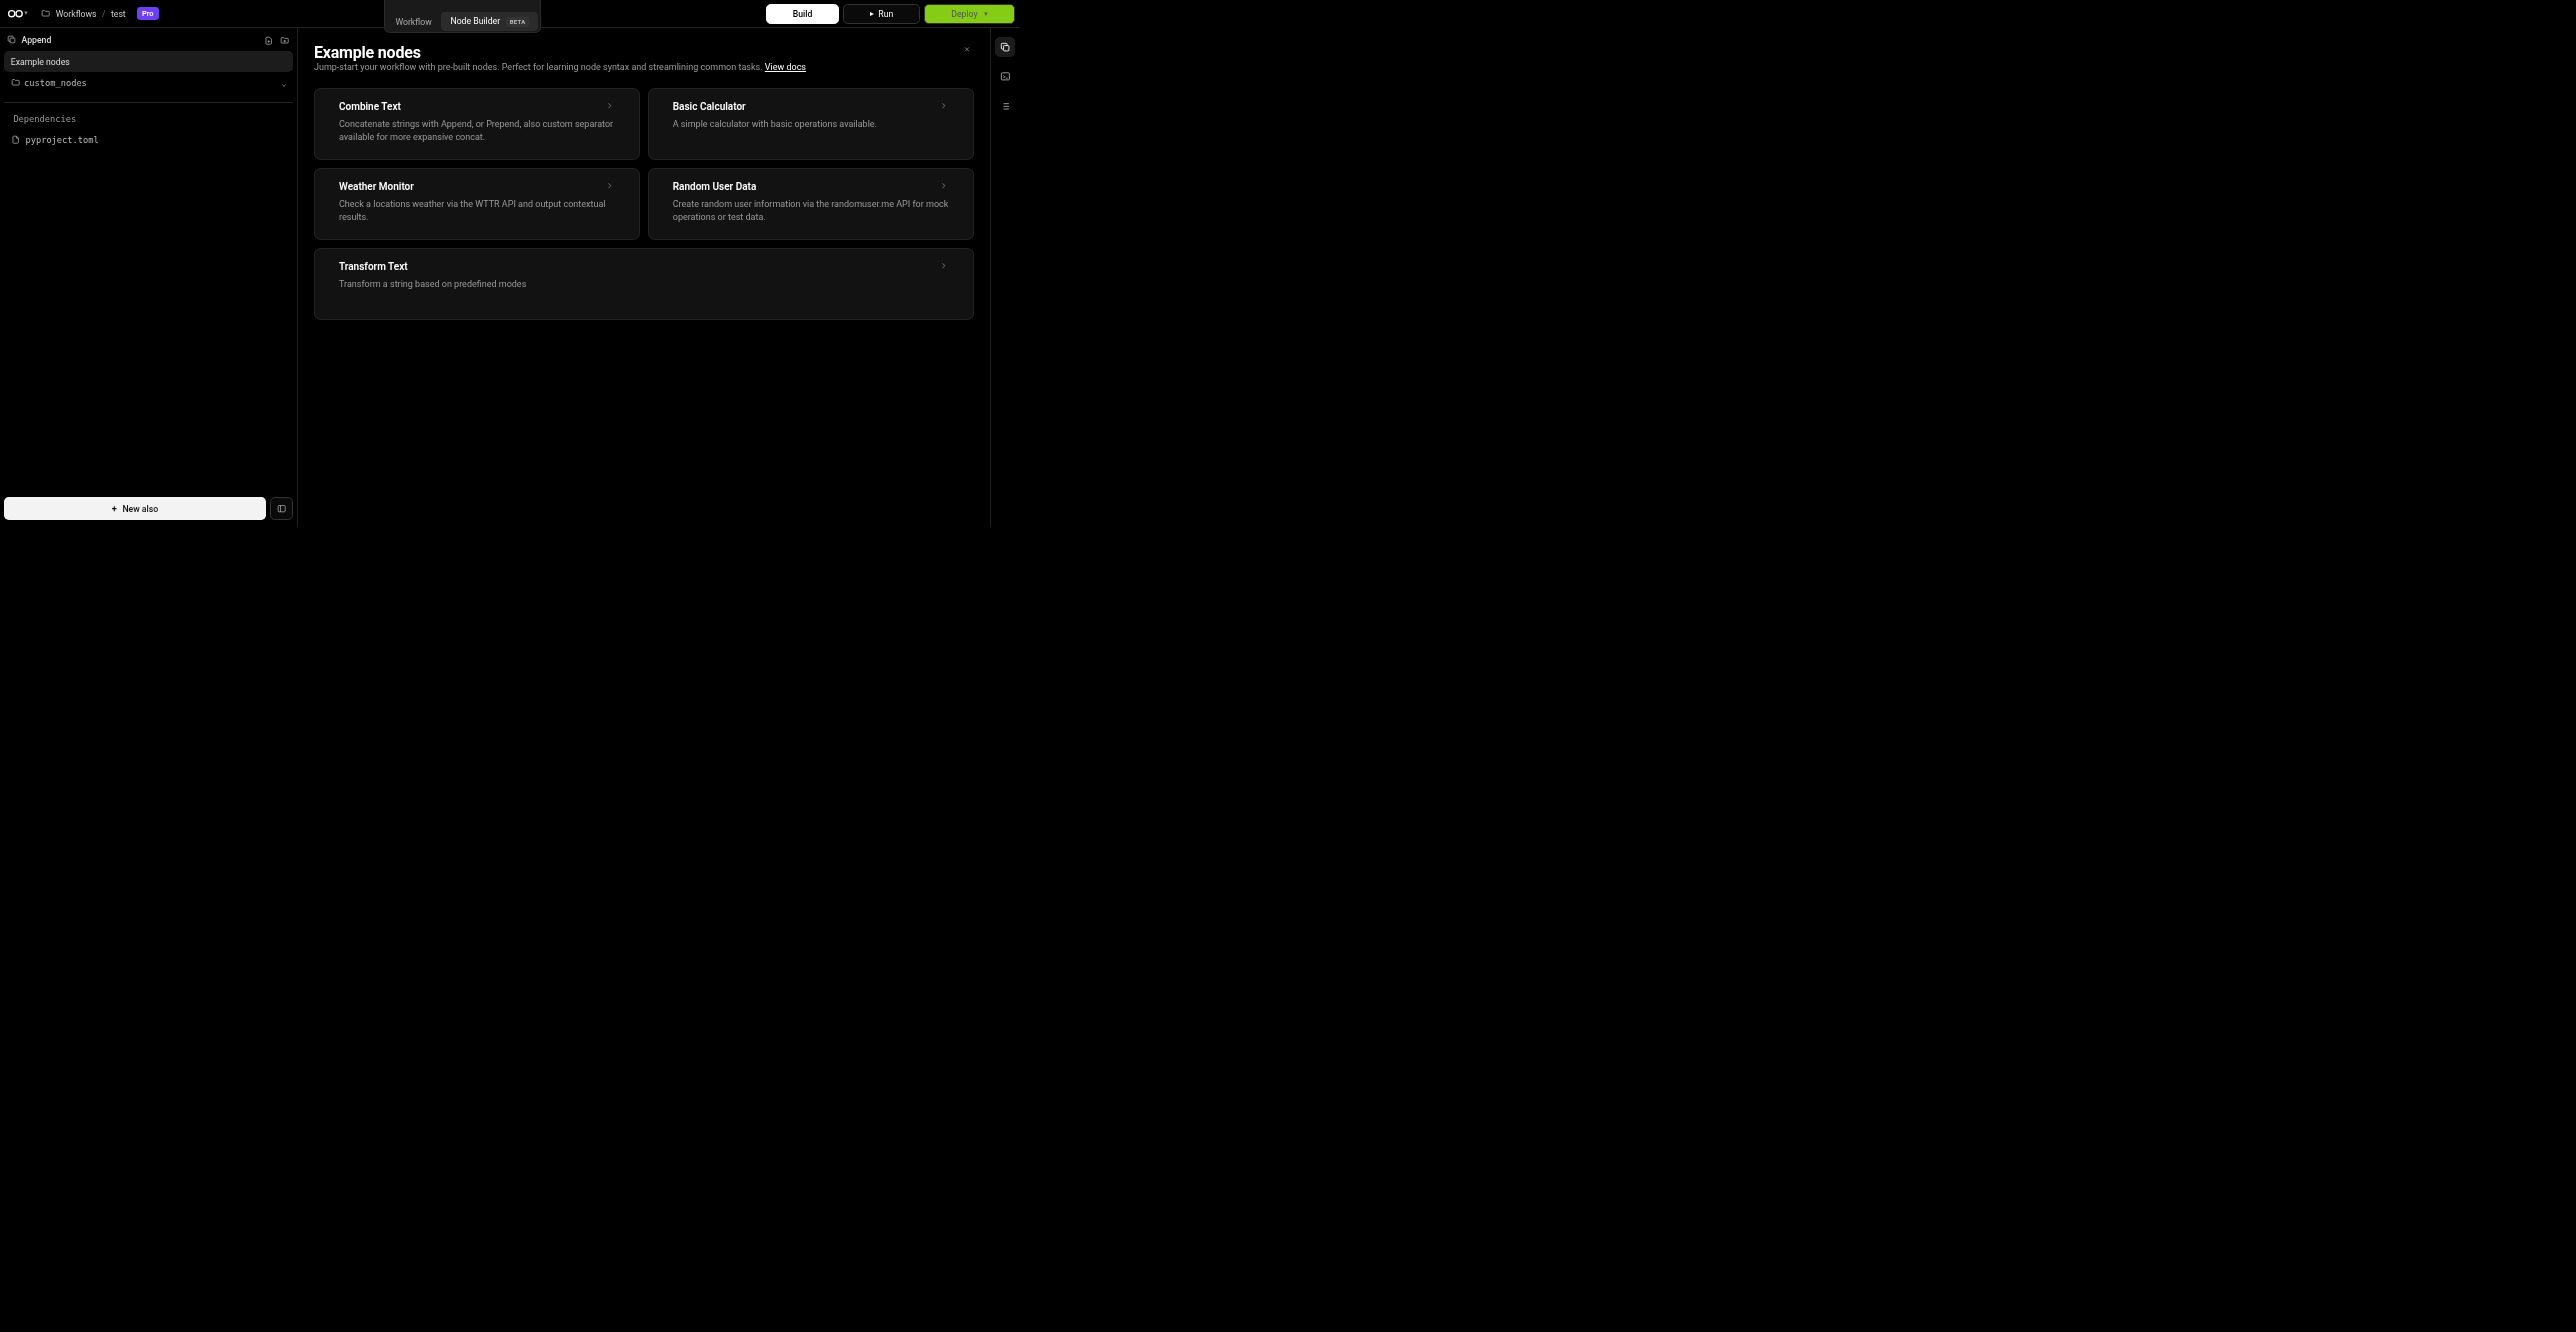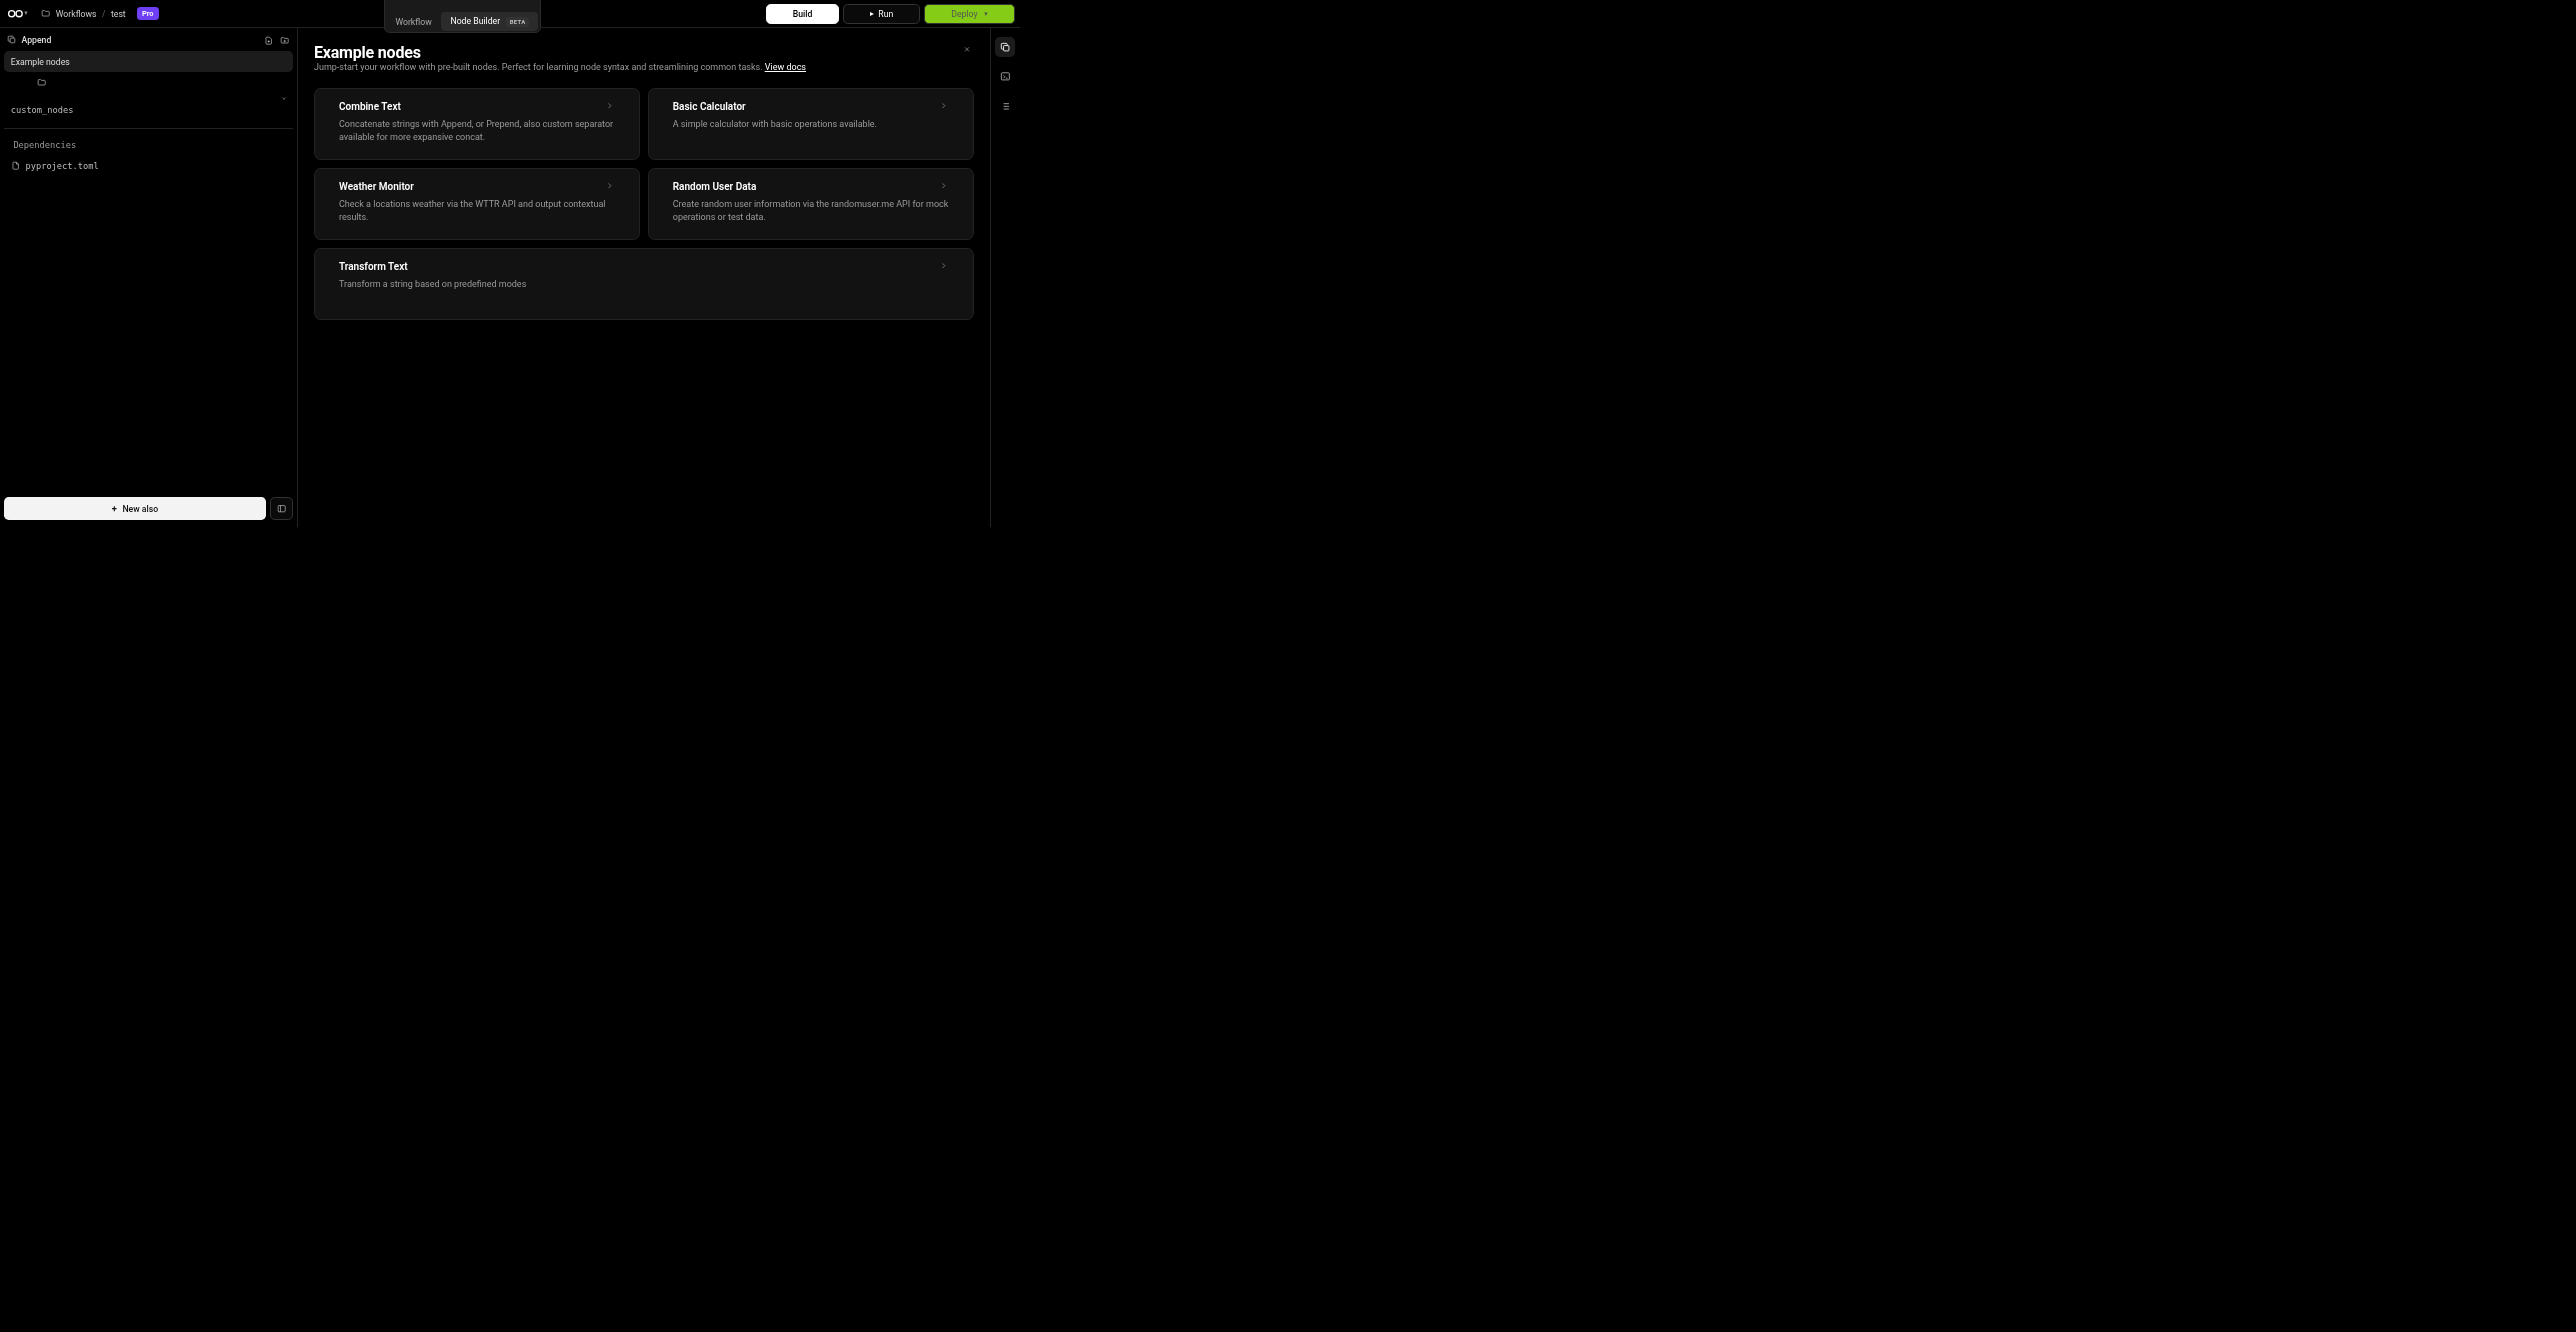--- a/index.html
+++ b/index.html
@@ -108,21 +108,21 @@
     }
     .side-item.active { background:#1c1c1c; }
     .side-folder {
       display:flex; align-items:center; justify-content:space-between;
       padding:5.4px 6.7px;
       font-size:8.7px;
       color:#bbb;
       font-family: ui-monospace, Menlo, monospace;
       cursor:pointer;
     }
-    .side-folder .left { display:flex; gap:16px; align-items:center;flex-direction:column; }
+    .side-folder .left { display:flex; gap:4px; align-items:center; }
     .side-sep { border-top:0.7px solid #222; margin: 8px 0; }
     .deps-label { font-family: ui-monospace, Menlo, monospace; font-size:8.7px; color:#999; padding:2.7px 9.4px 6.7px; }
     .file-item {
       display:flex; align-items:center; gap:5.4px;
       padding:4px 6.7px; font-size:8.7px; color:#bbb;
       font-family: ui-monospace, Menlo, monospace;
       cursor:pointer;
     }
     .file-icon svg { width:9.4px; height:9.4px; stroke:#aaa; fill:none; }
 

